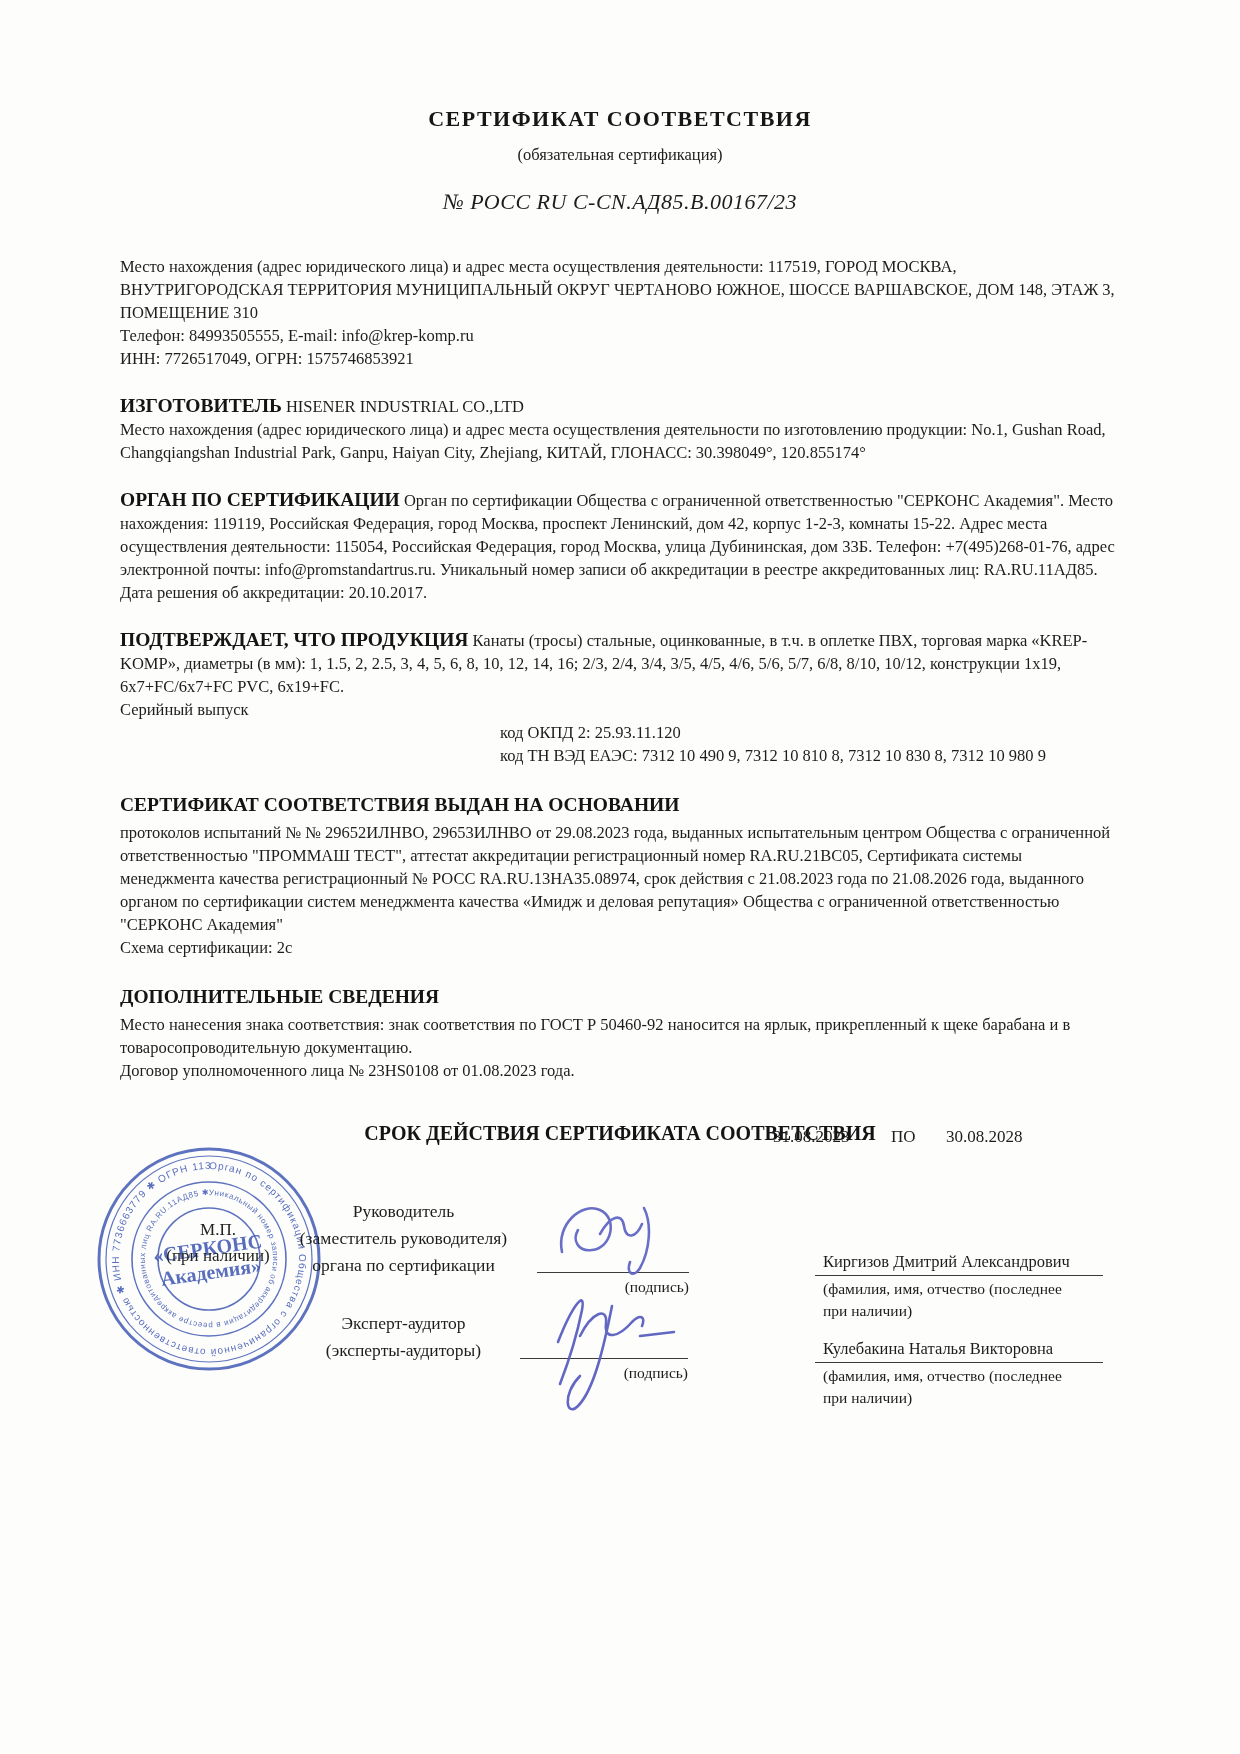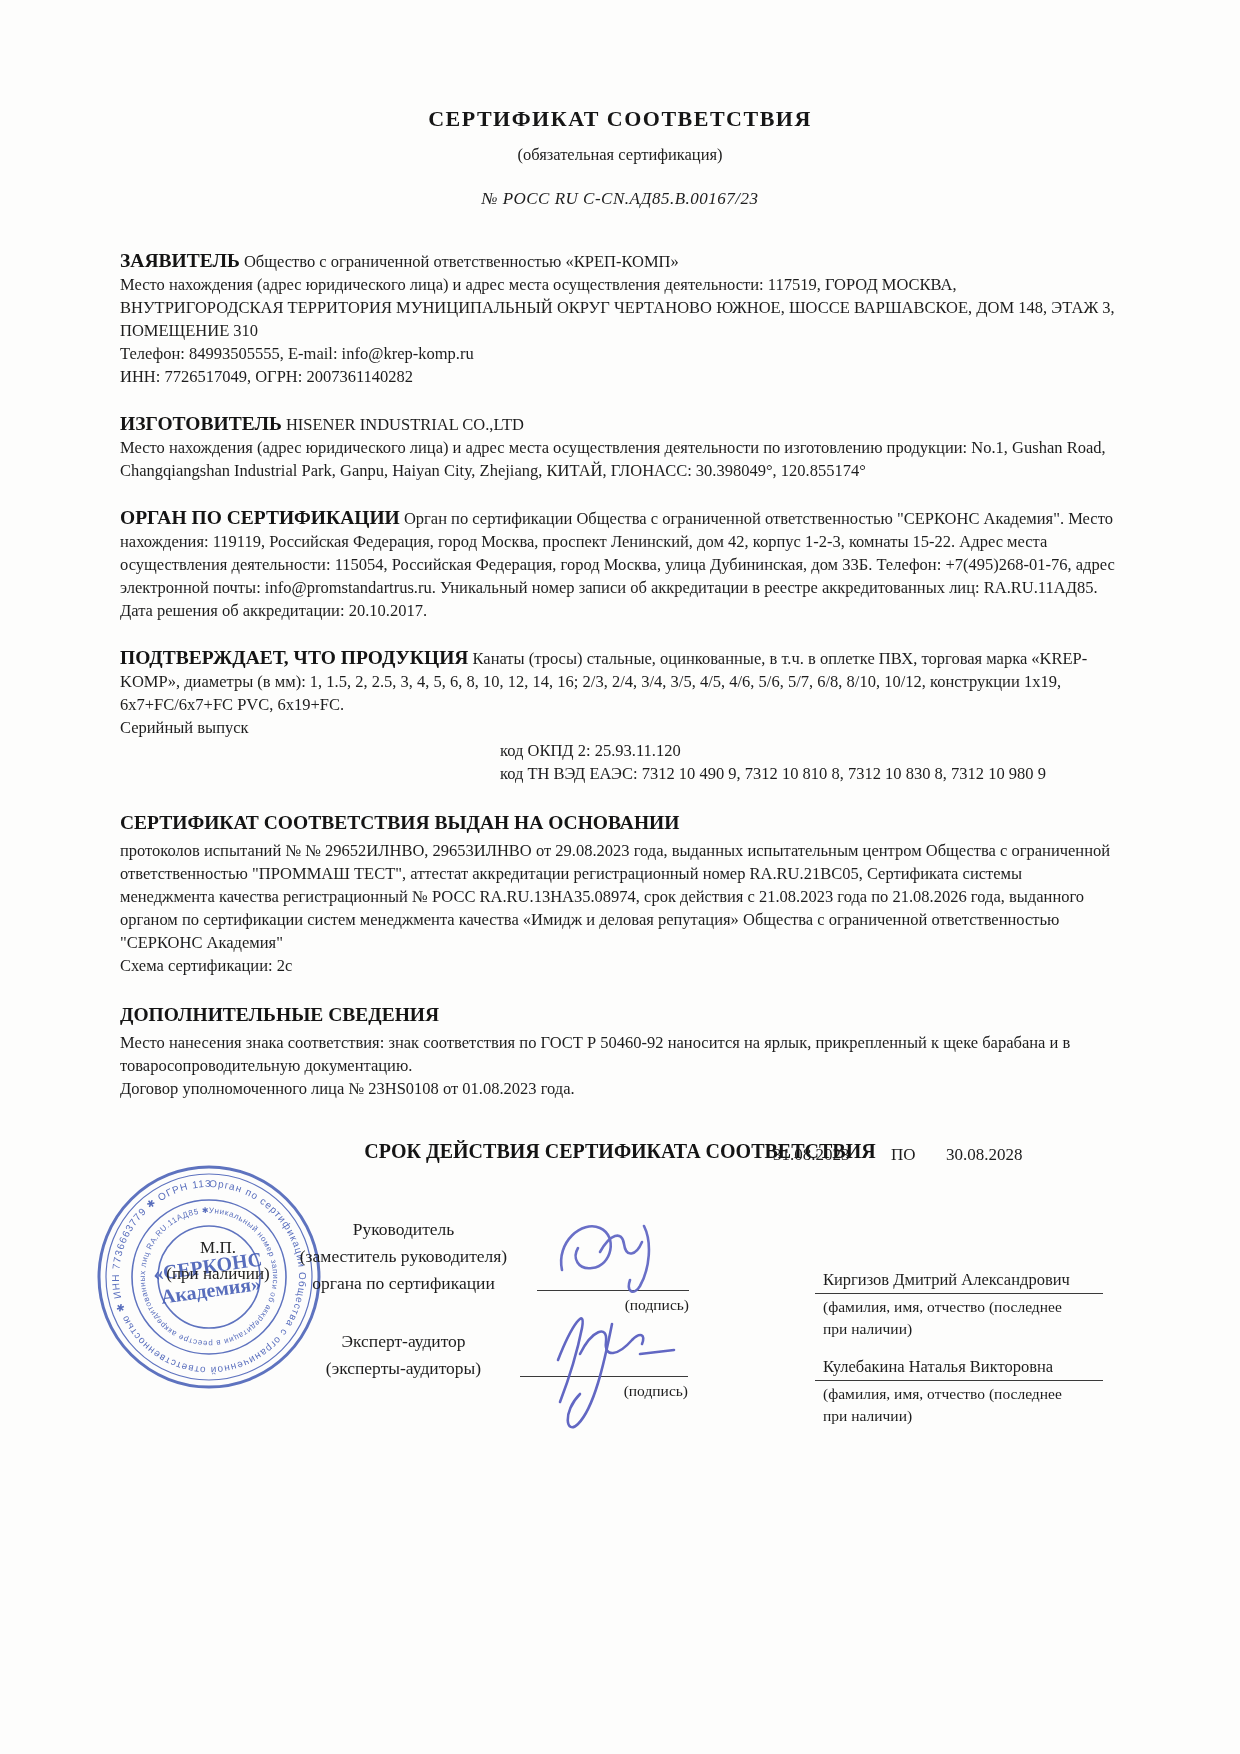--- a/index.html
+++ b/index.html
@@ -12,21 +12,21 @@
     color:#1d1d1d;
     overflow:hidden;
   }
   .header{ text-align:center; padding-top:106px; }
   .title{
     font-size:22px; font-weight:bold; letter-spacing:1.5px;
     color:#161616;
   }
   .subtitle{ font-size:16.5px; margin-top:13px; }
   .cert-number{
-    font-size:17px; font-style:italic; margin-top:24px; letter-spacing:.5px;
+    font-size:22px; font-style:italic; margin-top:24px; letter-spacing:.5px;
   }
   .content{ margin:0 120px; width:1000px; font-size:16.5px; line-height:23px; }
   .section{ margin-top:24px; }
   .section.first{ margin-top:40px; }
   p{ margin:0; }
   .sec-label{ font-size:19.5px; font-weight:bold; color:#141414; }
   .sec-head{ font-size:19.5px; font-weight:bold; color:#141414; line-height:27px; margin-bottom:3px;}
   .codes{ margin-left:380px; }
   .validity-row{ position:relative; margin-top:40px; height:28px;text-align:center; }
   .validity-row .sec-label{ font-size:20px; }
@@ -66,24 +66,23 @@
 
   <div class="header">
     <div class="title">СЕРТИФИКАТ СООТВЕТСТВИЯ</div>
     <div class="subtitle">(обязательная сертификация)</div>
     <div class="cert-number">№ РОСС RU С-CN.АД85.В.00167/23</div>
   </div>
 
   <div class="content">
 
     <div class="section first">
-      <p><span class="sec-label">ЗАЯВИТЕЛЬ</span> <span>Общество с ограниченной ответственностью «КРЕП-КОМП»</span></p>
       <p>Место нахождения (адрес юридического лица) и адрес места осуществления деятельности: 117519, ГОРОД МОСКВА, ВНУТРИГОРОДСКАЯ ТЕРРИТОРИЯ МУНИЦИПАЛЬНЫЙ ОКРУГ ЧЕРТАНОВО ЮЖНОЕ, ШОССЕ ВАРШАВСКОЕ, ДОМ 148, ЭТАЖ 3, ПОМЕЩЕНИЕ 310</p>
       <p>Телефон: 84993505555, E-mail: info@krep-komp.ru</p>
-      <p>ИНН: 7726517049, ОГРН: 2007361140282</p>
+      <p>ИНН: 7726517049, ОГРН: 1575746853921</p>
     </div>
 
     <div class="section">
       <p><span class="sec-label">ИЗГОТОВИТЕЛЬ</span> <span>HISENER INDUSTRIAL CO.,LTD</span></p>
       <p>Место нахождения (адрес юридического лица) и адрес места осуществления деятельности по изготовлению продукции: No.1, Gushan Road, Changqiangshan Industrial Park, Ganpu, Haiyan City, Zhejiang, КИТАЙ, ГЛОНАСС: 30.398049°, 120.855174°</p>
     </div>
 
     <div class="section">
       <p><span class="sec-label">ОРГАН ПО СЕРТИФИКАЦИИ</span> <span>Орган по сертификации Общества с ограниченной ответственностью "СЕРКОНС Академия". Место нахождения: 119119, Российская Федерация, город Москва, проспект Ленинский, дом 42, корпус 1-2-3, комнаты 15-22. Адрес места осуществления деятельности: 115054, Российская Федерация, город Москва, улица Дубининская, дом 33Б. Телефон: +7(495)268-01-76, адрес электронной почты: info@promstandartrus.ru. Уникальный номер записи об аккредитации в реестре аккредитованных лиц: RA.RU.11АД85. Дата решения об аккредитации: 20.10.2017.</span></p>
     </div>

